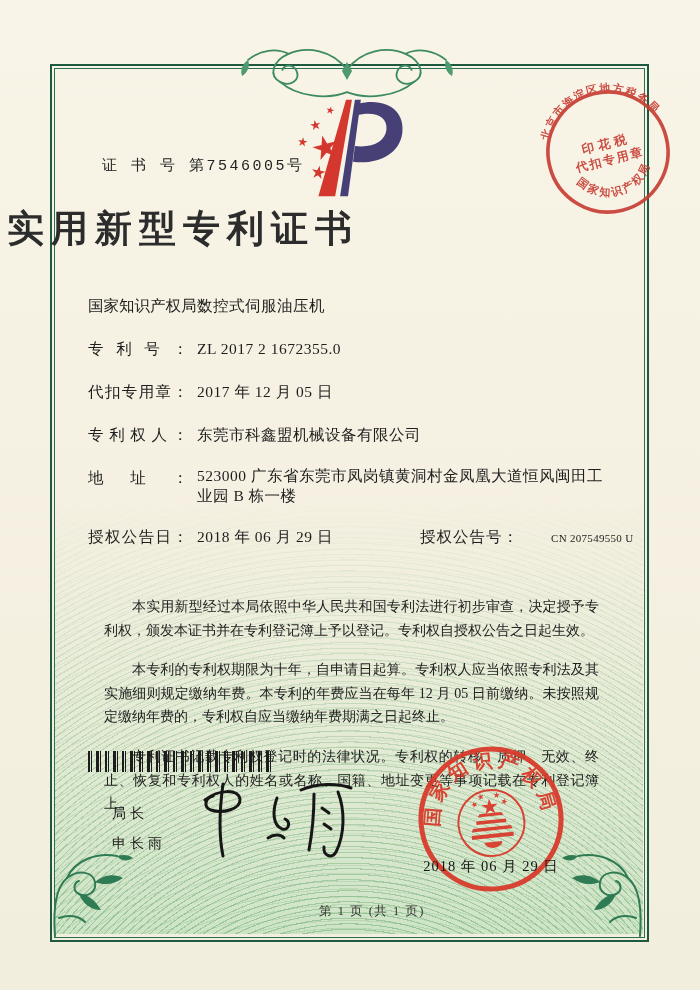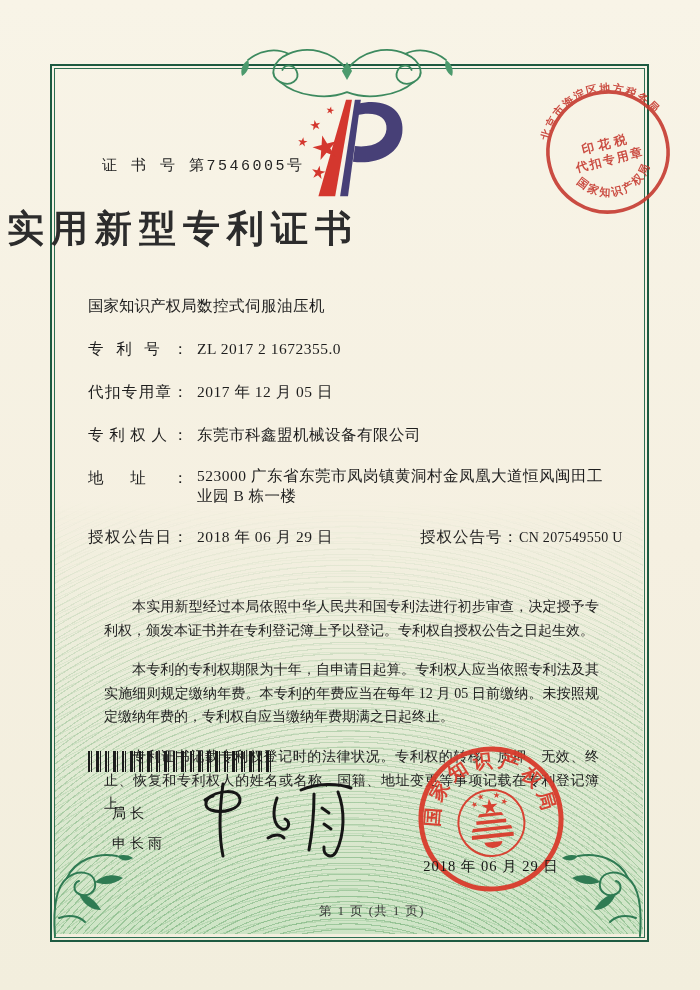--- a/index.html
+++ b/index.html
@@ -40,21 +40,21 @@
   .frow{line-height:24px;margin-bottom:19px;position:relative;white-space:nowrap;}
   .flabel{
     display:inline-block;width:100px;text-align:justify;text-align-last:justify;
     vertical-align:top;font-weight:500;
   }
   .fvalue{display:inline-block;margin-left:9px;vertical-align:top;letter-spacing:.5px;}
   .frow-addr{white-space:normal;}
   .frow-addr .fvalue{max-width:418px;line-height:20px;}
   .grant-right{position:absolute;left:332px;top:0;white-space:nowrap;}
   .grant-right .glabel{letter-spacing:1px;font-weight:500;text-align:right;}
-  .grant-right .gvalue{font-size:14px;letter-spacing:.3px;}
+  .grant-right .gvalue{font-size:11px;letter-spacing:.3px;margin-left:32px;}
   
   .paras{
     position:absolute;left:88px;top:579px;width:527px;z-index:4;
     font-size:14px;line-height:23.6px;text-align:justify;color:#222;
   }
   .paras p{margin:16px;text-indent:2em;}
   
   .barcode{
     position:absolute;left:88px;top:751px;width:186px;height:21px;z-index:4;
     background:repeating-linear-gradient(90deg,

